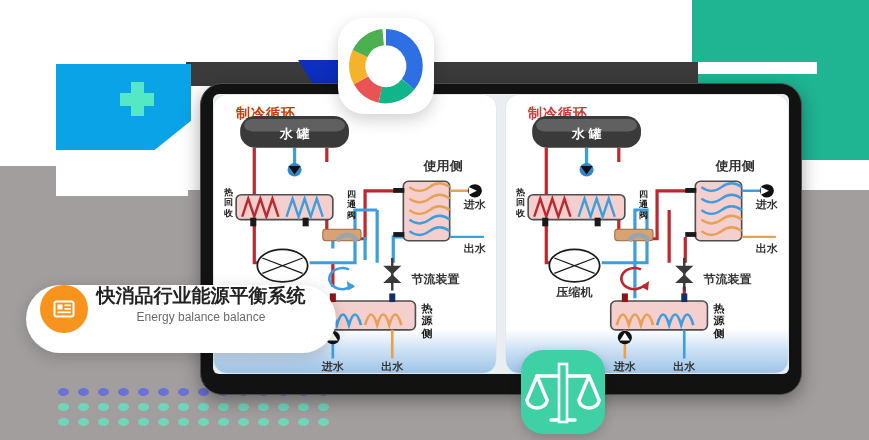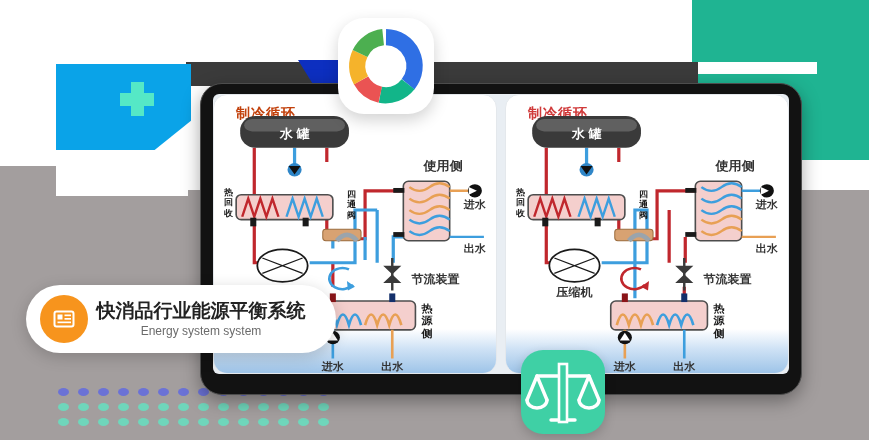--- a/index.html
+++ b/index.html
@@ -72,21 +72,21 @@
   }
   
   .scale-badge{
     position:absolute;left:521px;top:350px;width:84px;height:84px;border-radius:22px;
     background:#3fd0a5;box-shadow:0 4px 12px rgba(0,0,0,.18);
   }
   
   .label-card{
     position:absolute;left:26px;top:285px;width:310px;height:68px;border-radius:34px;
     background:#ffffff;box-shadow:0 4px 16px rgba(0,0,0,.18);
-    display:flex;align-items:center;padding:0 14px;box-sizing:border-box;
+    display:flex;padding:0 14px;box-sizing:border-box;
   }
   .label-ic{
     width:48px;height:48px;border-radius:50%;background:#f7941d;flex:0 0 48px;
     display:flex;align-items:center;justify-content:center;
   }
   .label-txt{flex:1;text-align:center;padding-right:8px;}
   .label-cn{font-size:19px;font-weight:bold;color:#222;line-height:1.15;}
   .label-en{font-size:12px;color:#6b6b6b;margin-top:3px;}
 </style>
 </head>
@@ -360,17 +360,17 @@
       <svg viewBox="0 0 24 24" width="24" height="24">
         <rect x="2.5" y="4.5" width="19" height="15" rx="2" fill="none" stroke="#fff" stroke-width="2"></rect>
         <rect x="5.5" y="7.5" width="5" height="5" fill="#fff"></rect>
         <rect x="12.5" y="7.5" width="6.5" height="1.7" fill="#fff"></rect>
         <rect x="12.5" y="11" width="6.5" height="1.7" fill="#fff"></rect>
         <rect x="5.5" y="14.5" width="13.5" height="1.7" fill="#fff"></rect>
       </svg>
     </div>
     <div class="label-txt">
       <div class="label-cn">快消品行业能源平衡系统</div>
-      <div class="label-en">Energy system system</div>
+      <div class="label-en">Energy balance balance</div>
     </div>
   </div>
 
 </div>
 
 </body></html>

